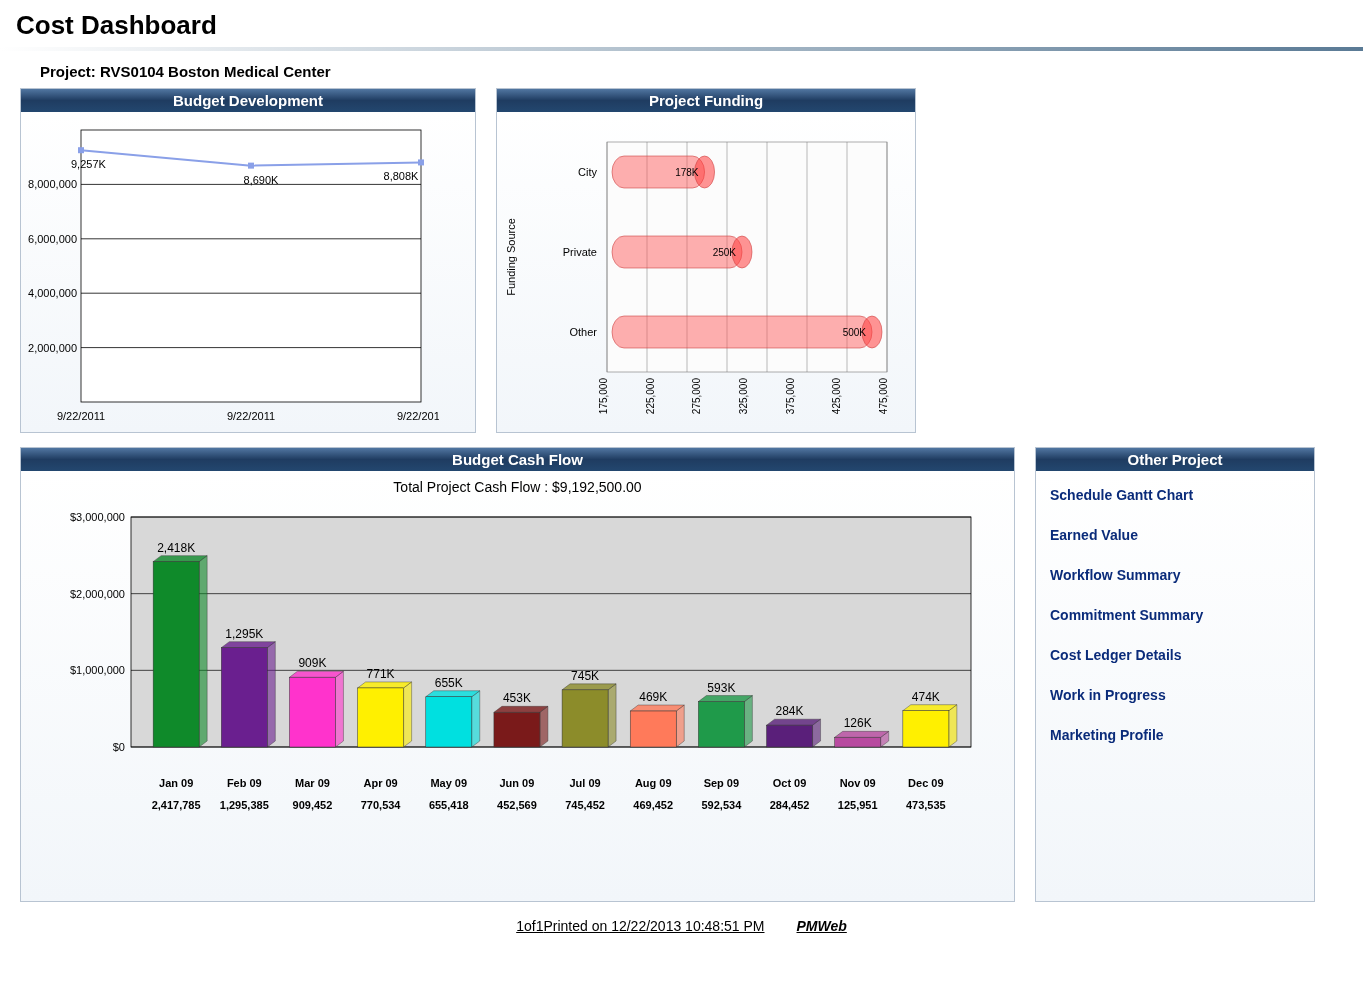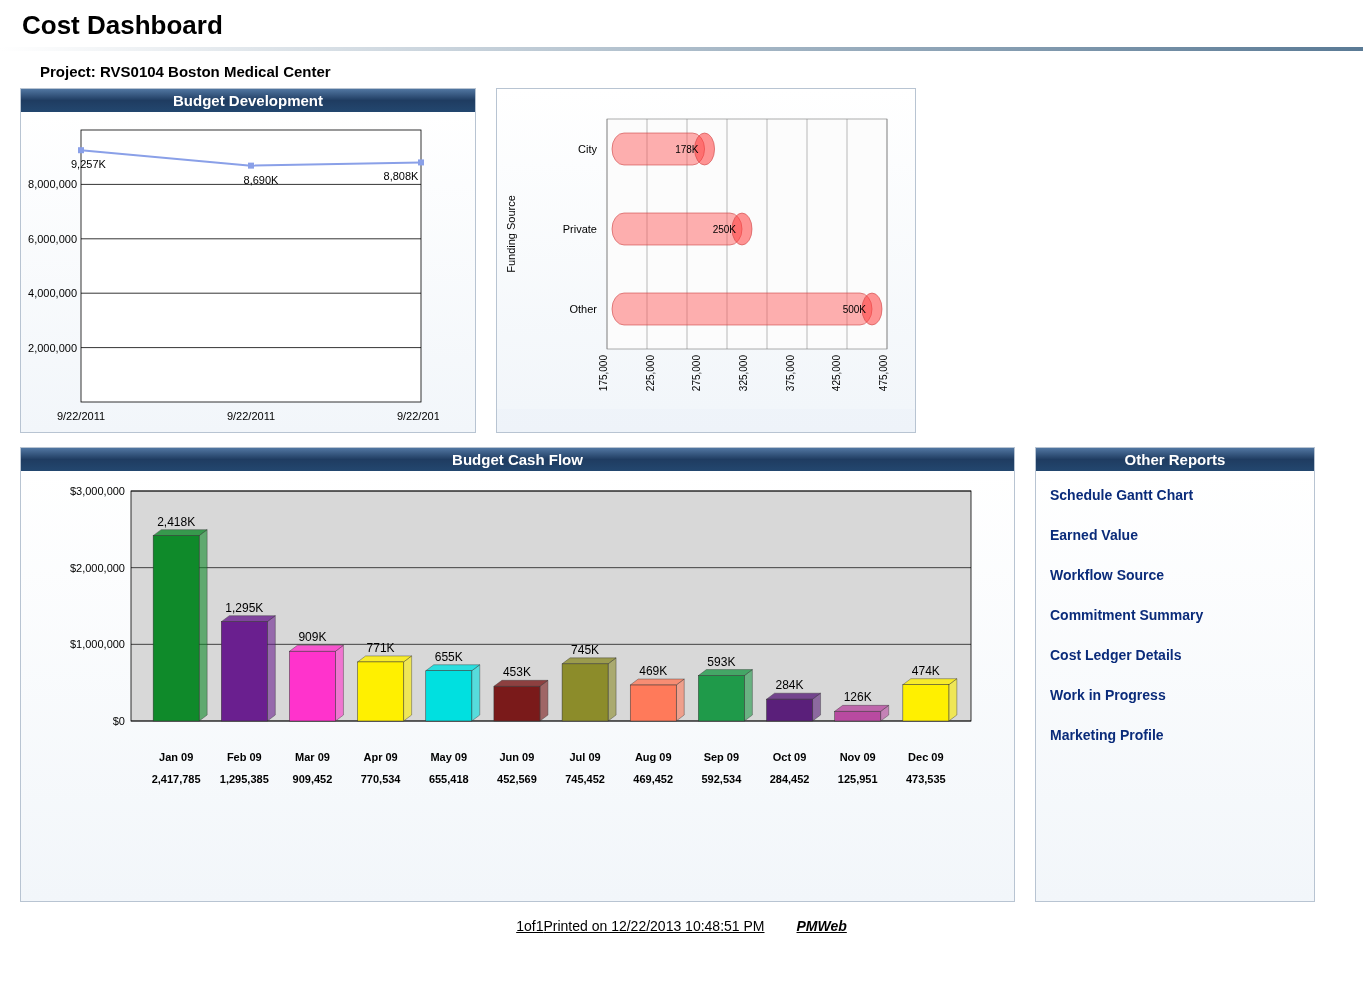--- a/index.html
+++ b/index.html
@@ -1,17 +1,17 @@
 <!DOCTYPE html>
 <html><head>
 <meta charset="utf-8">
 <style>
   * { box-sizing: border-box; margin: 0; padding: 0; }
   body { font-family: Arial, sans-serif; background: #fff; width: 1363px; }
-  .page-title { font-size: 26px; font-weight: bold; padding: 10px 22px 6px; }
+  .page-title { font-size: 26px; font-weight: bold; padding: 10px 16px 6px; }
   .title-band { background: linear-gradient(to right, #fff, #5a7a95); height: 4px; margin-bottom: 10px; }
   .project-line { font-size: 15px; font-weight: bold; padding: 2px 20px 8px; margin-left: 20px; }
   .row { display: flex; gap: 20px; padding: 0 20px 14px; }
   .panel { border: 1px solid #b8c4d2; background: linear-gradient(#f8fbff,#eef3f9); }
   .panel-header { background: linear-gradient(#5176a1,#1f3c61,#23476f); color: #fff; text-align: center; font-size: 15px; font-weight: bold; padding: 3px 0; }
   .panel-body { background: linear-gradient(#fff,#f2f6fa); position: relative; }
   .p-bd { width: 456px; } .p-bd .panel-body { height: 320px; }
   .p-pf { width: 420px; } .p-pf .panel-body { height: 320px; }
   .p-ce { width: 420px; } .p-ce .panel-body { height: 320px; }
   .p-bcf { width: 995px; } .p-bcf .panel-body { height: 430px; }
@@ -54,20 +54,21 @@
           <rect x="397" y="47.42239999999998" width="6" height="6" fill="#8aa0e8"></rect>
           <text x="380" y="68.42239999999998" font-size="11" text-anchor="middle">8,808K</text>
           <text x="60" y="308" text-anchor="middle" font-size="11">9/22/2011</text>
           <text x="230" y="308" text-anchor="middle" font-size="11">9/22/2011</text>
           <text x="400" y="308" text-anchor="middle" font-size="11">9/22/2011</text>
         </svg>
     </div>
   </div>
 
   <div class="panel p-pf">
+    <div class="panel-header">Project Funding</div>
     <div class="panel-body">
       <svg id="svg-pf" width="418" height="318">
           <rect x="110" y="30" width="280" height="230" fill="#fcfcfc" stroke="#777" stroke-width="0.6"></rect>
           <line x1="110" y1="30" x2="110" y2="260" stroke="#777" stroke-width="0.5"></line>
           <line x1="150" y1="30" x2="150" y2="260" stroke="#777" stroke-width="0.5"></line>
           <line x1="190" y1="30" x2="190" y2="260" stroke="#777" stroke-width="0.5"></line>
           <line x1="230" y1="30" x2="230" y2="260" stroke="#777" stroke-width="0.5"></line>
           <line x1="270" y1="30" x2="270" y2="260" stroke="#777" stroke-width="0.5"></line>
           <line x1="310" y1="30" x2="310" y2="260" stroke="#777" stroke-width="0.5"></line>
           <line x1="350" y1="30" x2="350" y2="260" stroke="#777" stroke-width="0.5"></line>
@@ -96,20 +97,21 @@
     </div>
   </div>
 
 </div>
 
 <div class="row">
 
   <div class="panel p-bcf">
     <div class="panel-header">Budget Cash Flow</div>
     <div class="panel-body">
+      <div class="bcf-top">Total Project Cash Flow :  $9,192,500.00</div>
       <svg id="svg-bcf" width="993" height="360">
           <rect x="110" y="20" width="840" height="230" fill="#d8d8d8" stroke="#000" stroke-width="0.8"></rect>
           <line x1="110" y1="250" x2="950" y2="250" stroke="#000" stroke-width="0.7"></line>
           <text x="104" y="254" text-anchor="end" font-size="11">$0</text>
           <line x1="110" y1="173.33333333333334" x2="950" y2="173.33333333333334" stroke="#000" stroke-width="0.7"></line>
           <text x="104" y="177.33333333333334" text-anchor="end" font-size="11">$1,000,000</text>
           <line x1="110" y1="96.66666666666669" x2="950" y2="96.66666666666669" stroke="#000" stroke-width="0.7"></line>
           <text x="104" y="100.66666666666669" text-anchor="end" font-size="11">$2,000,000</text>
           <line x1="110" y1="20" x2="950" y2="20" stroke="#000" stroke-width="0.7"></line>
           <text x="104" y="24" text-anchor="end" font-size="11">$3,000,000</text>
@@ -183,25 +185,25 @@
           <polygon points="881.8461538461539,213.69565 889.8461538461539,207.69565 935.8461538461539,207.69565 927.8461538461539,213.69565" fill="#fff000" fill-opacity="0.8" stroke="#333" stroke-width="0.4"></polygon>
           <rect x="881.8461538461539" y="213.69565" width="46" height="36.30435" fill="#fff000" stroke="#333" stroke-width="0.5"></rect>
           <text x="904.8461538461539" y="203.69565" text-anchor="middle" font-size="12">474K</text>
           <text x="904.8461538461539" y="290" text-anchor="middle" font-size="11" font-weight="bold">Dec 09</text>
           <text x="904.8461538461539" y="312" text-anchor="middle" font-size="11" font-weight="bold">473,535</text>
         </svg>
     </div>
   </div>
 
   <div class="panel p-or">
-    <div class="panel-header">Other Reports</div>
+    <div class="panel-header">Other Project</div>
     <div class="panel-body" id="or-body">
         <a class="or-link" href="#">Schedule Gantt Chart</a>
         <a class="or-link" href="#">Earned Value</a>
-        <a class="or-link" href="#">Workflow Source</a>
+        <a class="or-link" href="#">Workflow Summary</a>
         <a class="or-link" href="#">Commitment Summary</a>
         <a class="or-link" href="#">Cost Ledger Details</a>
         <a class="or-link" href="#">Work in Progress</a>
         <a class="or-link" href="#">Marketing Profile</a>
       </div>
   </div>
 </div>
 
 <div class="footer">
   <span>1of1</span>

